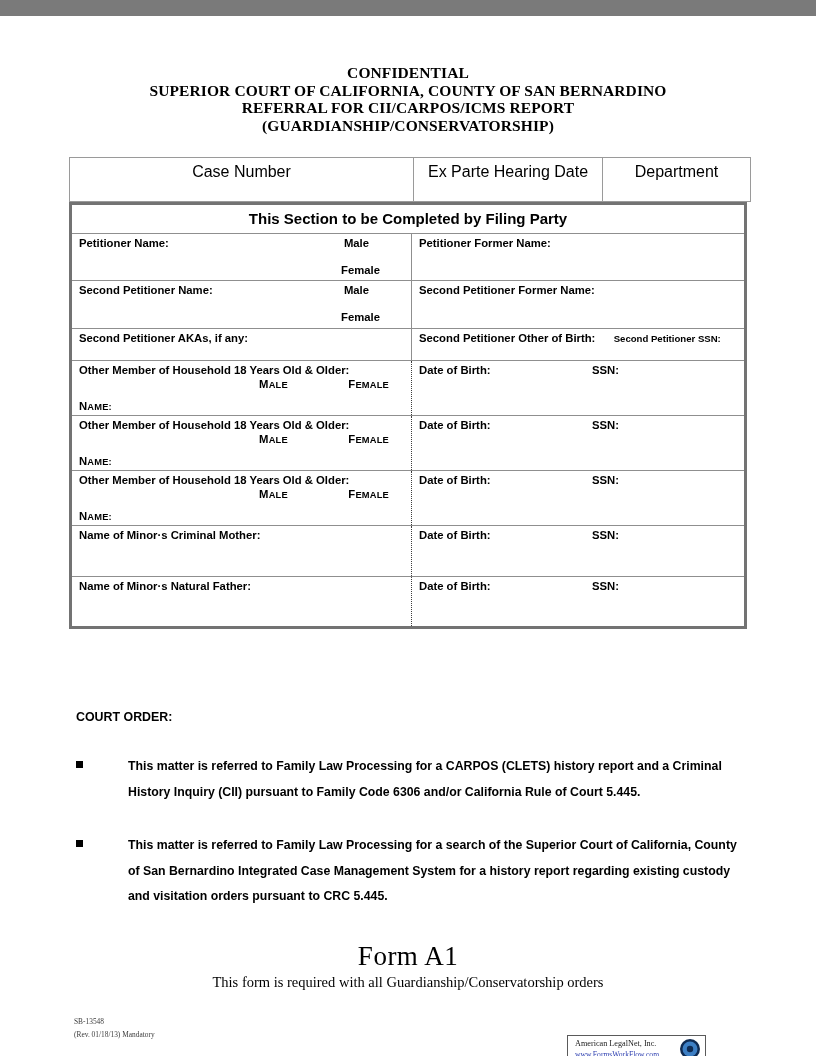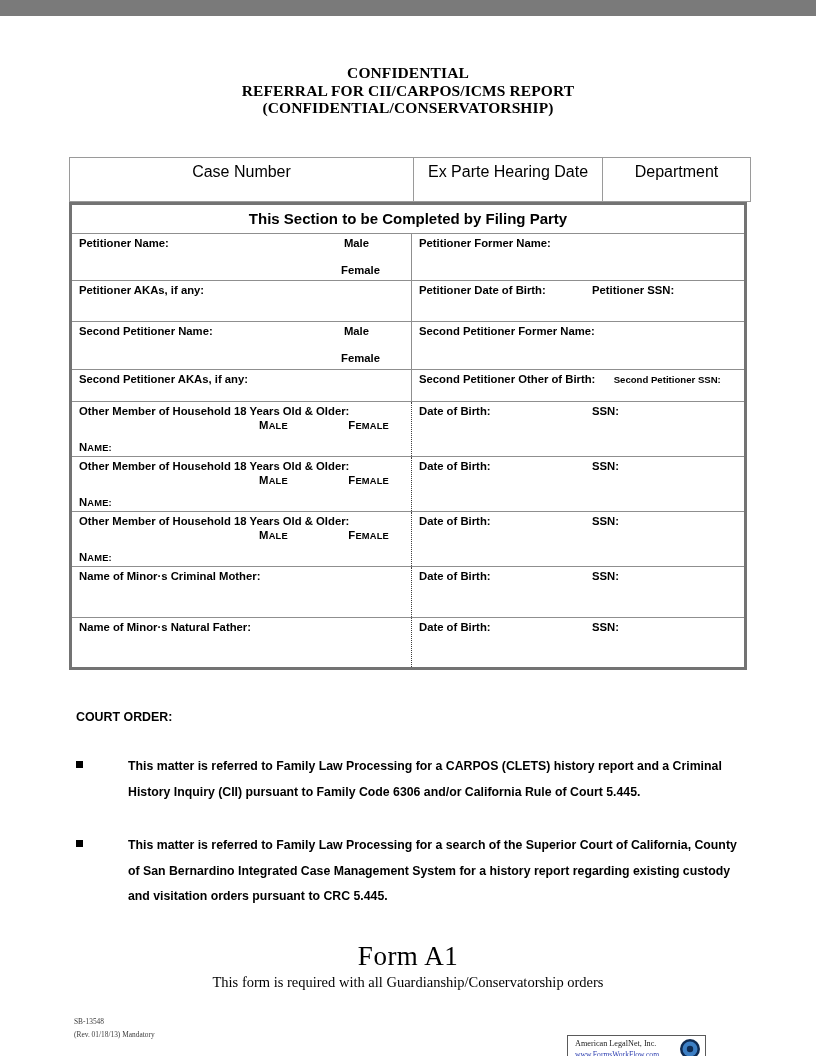--- a/index.html
+++ b/index.html
@@ -224,22 +224,23 @@
     top: 2px;
   }
 </style>
 </head>
 <body>
 
 <div class="page">
 
   <div class="doc-header">
     <span class="hl">CONFIDENTIAL</span>
+    <span class="hl">SUPERIOR COURT OF CALIFORNIA, COUNTY OF SAN BERNARDINO</span>
     <span class="hl">REFERRAL FOR CII/CARPOS/ICMS REPORT</span>
-    <span class="hl">(CONFIDENTIAL/CONSERVATORSHIP)</span>
+    <span class="hl">(GUARDIANSHIP/CONSERVATORSHIP)</span>
   </div>
 
   <table class="case-table">
     <tbody>
         <tr>
       <td class="case-head-cell" style="width:343px">
         <span>Case Number</span>
       </td>
       <td class="case-head-cell" style="width:188px">
         <span>Ex Parte Hearing Date</span>
@@ -261,31 +262,20 @@
         <td class="cell-l" style="width:339px;height:46px">
           <div class="lbl">Petitioner Name:</div>
           <div class="sexes sex-male">Male</div>
           <div class="sexes sex-female">Female</div>
         </td>
         <td class="cell-r">
           <div class="lbl">Petitioner Former Name:</div>
         </td>
       </tr>
 
-      <tr>
-        <td class="cell-l" style="height:40px">
-          <div class="lbl">Petitioner AKAs, if any:</div>
-        </td>
-        <td class="cell-r">
-          <div class="dob-ssn">
-            <div class="dob">Petitioner Date of Birth:</div>
-            <div class="ssn">Petitioner SSN:</div>
-          </div>
-        </td>
-      </tr>
 
       <tr>
         <td class="cell-l" style="height:47px">
           <div class="lbl">Second Petitioner Name:</div>
           <div class="sexes sex-male">Male</div>
           <div class="sexes sex-female">Female</div>
         </td>
         <td class="cell-r">
           <div class="lbl">Second Petitioner Former Name:</div>
         </td>

